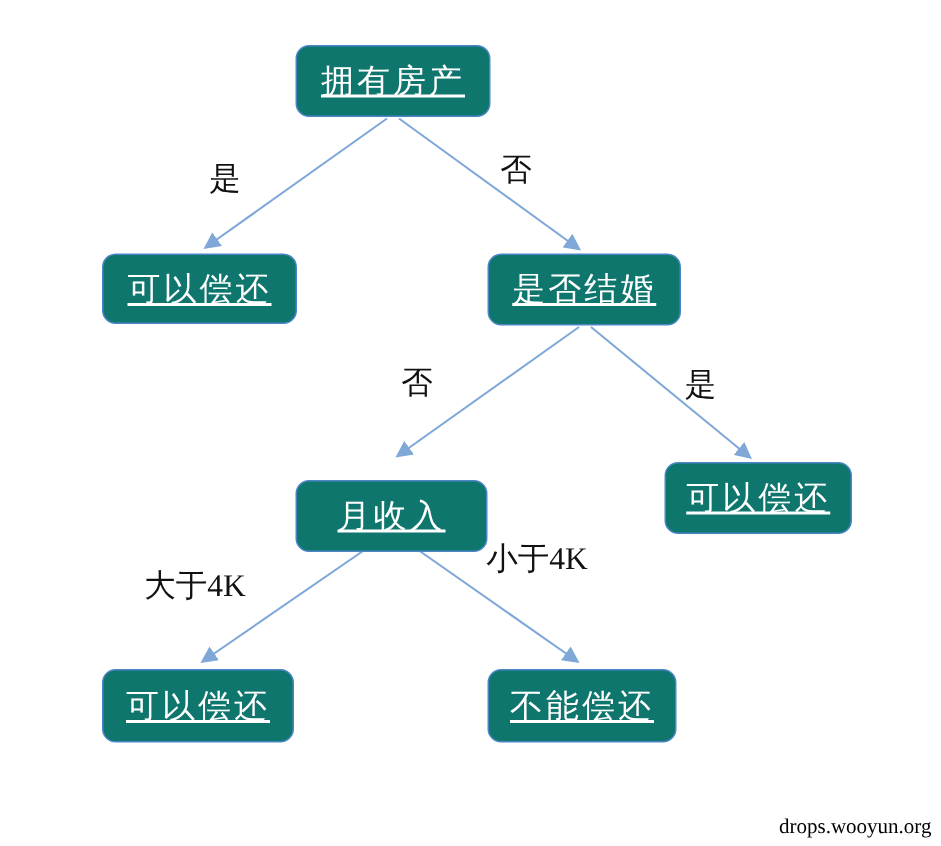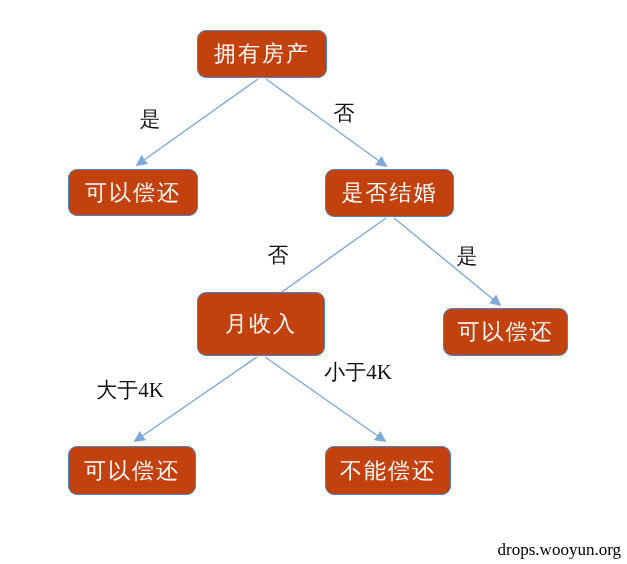--- a/index.html
+++ b/index.html
@@ -6,40 +6,41 @@
   .stage{
     position:relative;
     width:627px;height:564px;
     background:#ffffff;
     font-family:"Liberation Serif","DejaVu Serif",serif;
     overflow:hidden;
   }
   .edges{position:absolute;left:0;top:0;width:627px;height:564px;}
   .node{
     position:absolute;
-    background:#c2410c;
+    background:#0f766e;
     border:1px solid #4A86C5;
     border-radius:9px;
     color:#ffffff;
     display:flex;align-items:center;justify-content:center;
     font-size:22px;
     letter-spacing:2px;
     box-sizing:border-box;
+    text-decoration:underline;
   }
   .edge-label{
     position:absolute;
     color:#111111;
     font-size:21px;
     white-space:nowrap;
     transform:translate(-50%,-50%);
   }
   .watermark{
     position:absolute;
     right:6px;bottom:4px;
-    font-size:17px;
+    font-size:14px;
     color:#000000;
     font-family:"Liberation Serif","DejaVu Serif",serif;
   }
 </style>
 </head>
 <body>
 
 <div class="stage">
 
   <svg class="edges" width="627" height="564" viewBox="0 0 627 564" xmlns="http://www.w3.org/2000/svg">
@@ -63,21 +64,21 @@
   </div>
 
   <div class="node" style="left:68px;top:169px;width:130px;height:47px;">
     <span>可以偿还</span>
   </div>
 
   <div class="node" style="left:325px;top:169px;width:129px;height:48px;text-align:right;">
     <span>是否结婚</span>
   </div>
 
-  <div class="node" style="left:197px;top:292px;width:128px;height:64px;">
+  <div class="node" style="left:197px;top:320px;width:128px;height:48px;">
     <span>月收入</span>
   </div>
 
   <div class="node" style="left:443px;top:308px;width:125px;height:48px;">
     <span>可以偿还</span>
   </div>
 
   <div class="node" style="left:68px;top:446px;width:128px;height:49px;">
     <span>可以偿还</span>
   </div>

